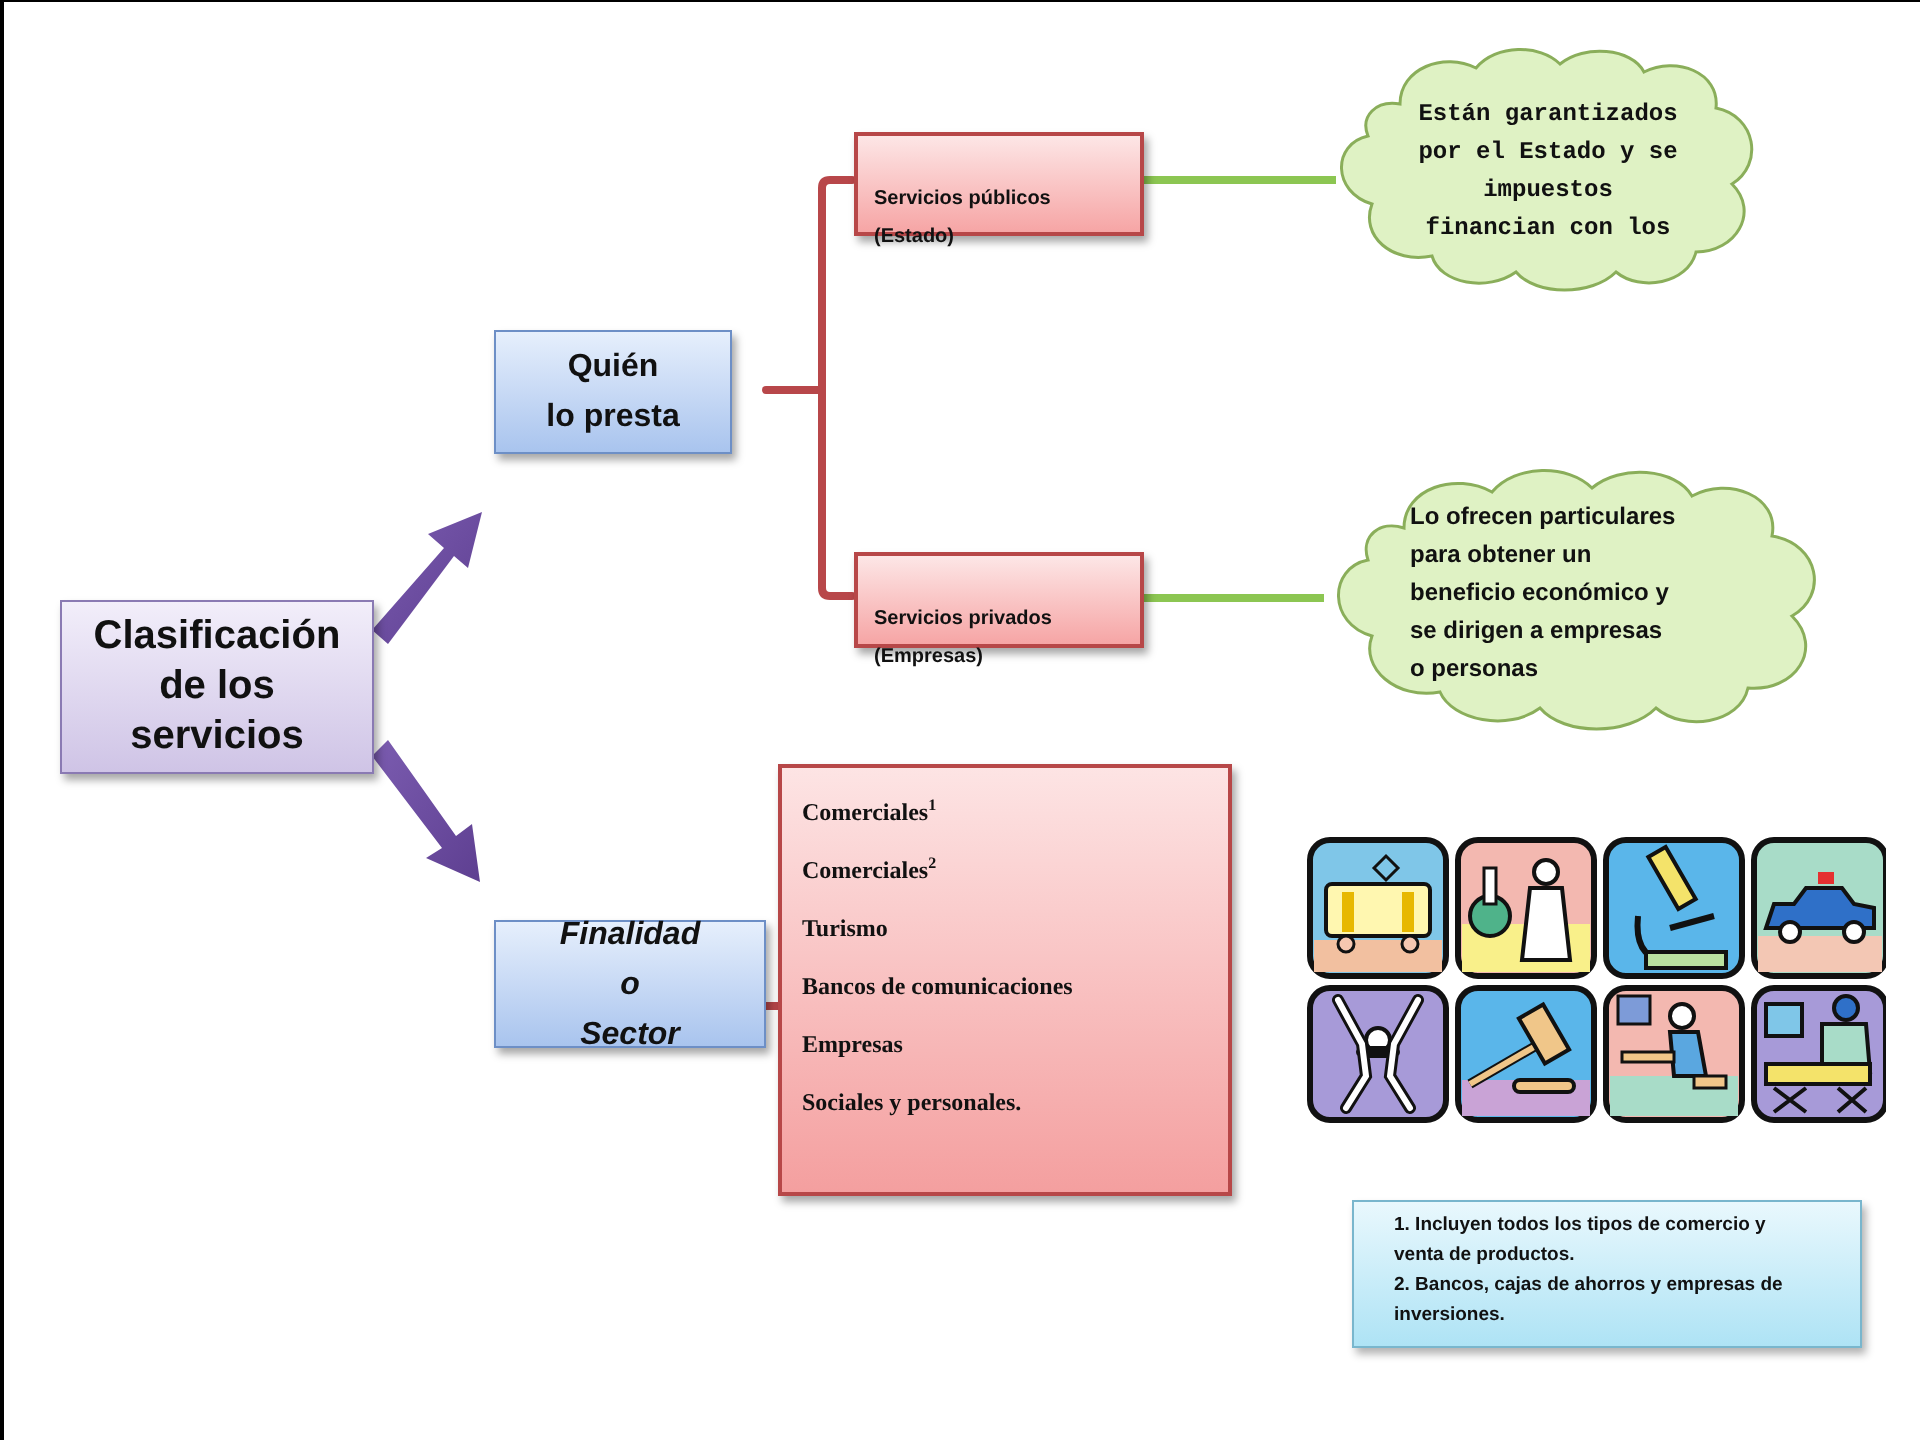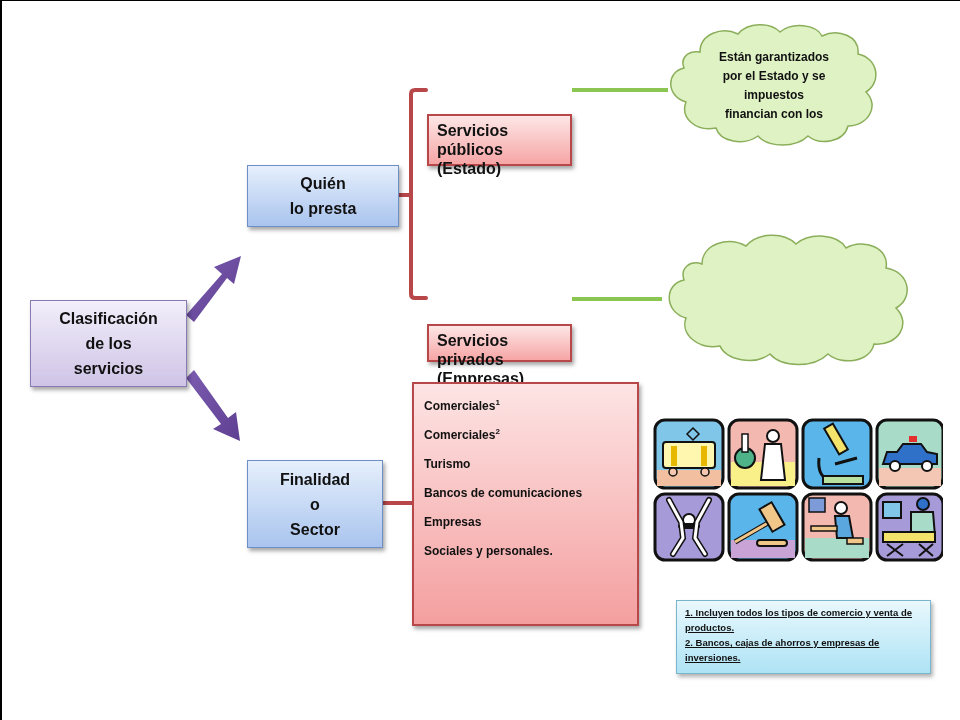--- a/index.html
+++ b/index.html
@@ -13,50 +13,49 @@
 
   .box {
     position: absolute; box-sizing: border-box;
     font-weight: bold; color: #111;
     box-shadow: 2px 3px 4px rgba(0,0,0,0.35);
   }
   .box-purple {
     background: linear-gradient(to bottom, #f2eefa, #cfc4e6);
     border: 1px solid #8a7ab3;
     display: flex; flex-direction: column; align-items: center; justify-content: center;
-    font-size: 16px; line-height: 25px; text-align: center;
+    font-size: 20px; line-height: 25px; text-align: center;
   }
   .box-blue {
     background: linear-gradient(to bottom, #e6effc, #a9c4ee);
     border: 1px solid #6d8fc6;
     display: flex; flex-direction: column; align-items: center; justify-content: center;
     font-size: 16px; line-height: 25px; text-align: center;
   }
   .box-red {
     background: linear-gradient(to bottom, #fde6e6, #f6a5a5);
     border: 2px solid #b74748;
-    font-size: 16px; line-height: 19px; padding: 5px 8px; margin-top: 48px;
+    font-size: 10px; line-height: 19px; padding: 22px 8px;
   }
   .list-box {
     background: linear-gradient(to bottom, #fde4e4, #f49f9f);
     border: 2px solid #b74748;
     font-size: 12px; padding: 8px 10px;
   }
   .list-box .item { height: 29px; line-height: 29px; white-space: nowrap; }
   .list-box .item sup { font-size: 8px; line-height: 0; }
 
   .note-box {
     position: absolute; box-sizing: border-box;
     left: 676px; top: 600px; width: 255px; height: 74px;
     background: linear-gradient(to bottom, #e9f8fd, #aee3f5);
     border: 1px solid #79b6cd;
     box-shadow: 2px 3px 4px rgba(0,0,0,0.3);
-    font-size: 9.5px; font-weight: bold; line-height: 15px; padding: 4px 8px;
+    font-size: 9.5px; font-weight: bold; line-height: 15px; padding: 4px 20px;
     color: #111;
-    text-decoration: underline;
   }
 
   .cloud-wrap { position: absolute; }
   .cloud-text {
     position: absolute; font-weight: bold; font-size: 12px; line-height: 19px; color: #111;
   }
 
   svg.connectors { position: absolute; left: 0; top: 0; }
   .pictos { position: absolute; left: 653px; top: 418px; width: 290px; height: 144px; }
 </style>
@@ -91,26 +90,26 @@
     <line x1="572" y1="299" x2="662" y2="299"></line>
   </g>
 </svg>
 
 <div class="box box-purple" style="left:30px; top:300px; width:157px; height:87px;">
   <div>Clasificación</div>
   <div>de los</div>
   <div>servicios</div>
 </div>
 
-<div class="box box-blue" style="left:247px; top:165px; width:152px; height:62px;">
+<div class="box box-blue" style="left:247px; top:165px; width:119px; height:62px;">
   <div>Quién</div>
   <div>lo presta</div>
 </div>
 
-<div class="box box-blue" style="left:247px; top:460px; width:136px; height:88px;">
+<div class="box box-blue" style="left:247px; top:460px; width:136px; height:64px;font-style:italic;">
   <div>Finalidad</div>
   <div>o</div>
   <div>Sector</div>
 </div>
 
 <div class="box box-red" style="left:427px; top:66px; width:145px; height:52px;">
   <div>Servicios públicos</div>
   <div>(Estado)</div>
 </div>
 
@@ -119,38 +118,45 @@
   <div>(Empresas)</div>
 </div>
 
 <div class="cloud-wrap" style="left:660px; top:22px; width:228px; height:126px;">
   <svg width="228" height="126" style="position:absolute;left:0;top:0;">
     <path d="M40,30 C40,12 62,4 78,12 C88,0 110,0 120,10 C132,0 156,2 162,14 C178,6 200,14 198,32
              C218,36 222,60 206,70 C220,84 208,104 188,104 C184,120 160,124 148,114
              C136,126 108,126 98,114 C84,124 60,120 56,106 C36,110 20,96 26,80
              C6,74 6,50 24,46 C20,36 28,28 40,30 Z" fill="#dff2c4" stroke="#8aae5a" stroke-width="1.5"></path>
   </svg>
-  <div class="cloud-text" style="left:0; width:228px; top:26px; text-align:center;">
+  <div class="cloud-text" style="left:0; width:228px; top:26px; text-align:center;font-family:Liberation Mono, monospace;">
     <div>Están garantizados</div>
     <div>por el Estado y se</div>
     <div>impuestos</div>
     <div>financian con los</div>
   </div>
 </div>
 
 <div class="cloud-wrap" style="left:658px; top:232px; width:262px; height:136px;">
   <svg width="262" height="136" style="position:absolute;left:0;top:0;">
     <path d="M44,32 C44,12 70,4 88,14 C100,0 126,0 138,12 C152,0 180,2 188,16 C206,6 232,16 228,36
              C252,40 256,66 238,76 C254,92 240,114 216,112 C212,130 184,134 170,122
              C156,136 124,136 112,122 C96,134 68,128 62,114 C40,118 22,102 28,86
              C6,80 6,52 26,48 C22,36 32,28 44,32 Z" fill="#dff2c4" stroke="#8aae5a" stroke-width="1.5"></path>
   </svg>
-</div>
-
-<div class="box list-box" style="left:412px; top:382px; width:227px; height:244px;">
+  <div class="cloud-text" style="left:47px; top:17px; text-align:left;">
+    <div>Lo ofrecen particulares</div>
+    <div>para obtener un</div>
+    <div>beneficio económico y</div>
+    <div>se dirigen a empresas</div>
+    <div>o personas</div>
+  </div>
+</div>
+
+<div class="box list-box" style="left:389px; top:382px; width:227px; height:216px;font-family:Liberation Serif, serif;">
   <div class="item"><span>Comerciales</span><sup>1</sup></div>
   <div class="item"><span>Comerciales</span><sup>2</sup></div>
   <div class="item"><span>Turismo</span></div>
   <div class="item"><span>Bancos de comunicaciones</span></div>
   <div class="item"><span>Empresas</span></div>
   <div class="item"><span>Sociales y personales.</span></div>
 </div>
 
 <svg class="pictos" viewBox="0 0 290 144">
 

